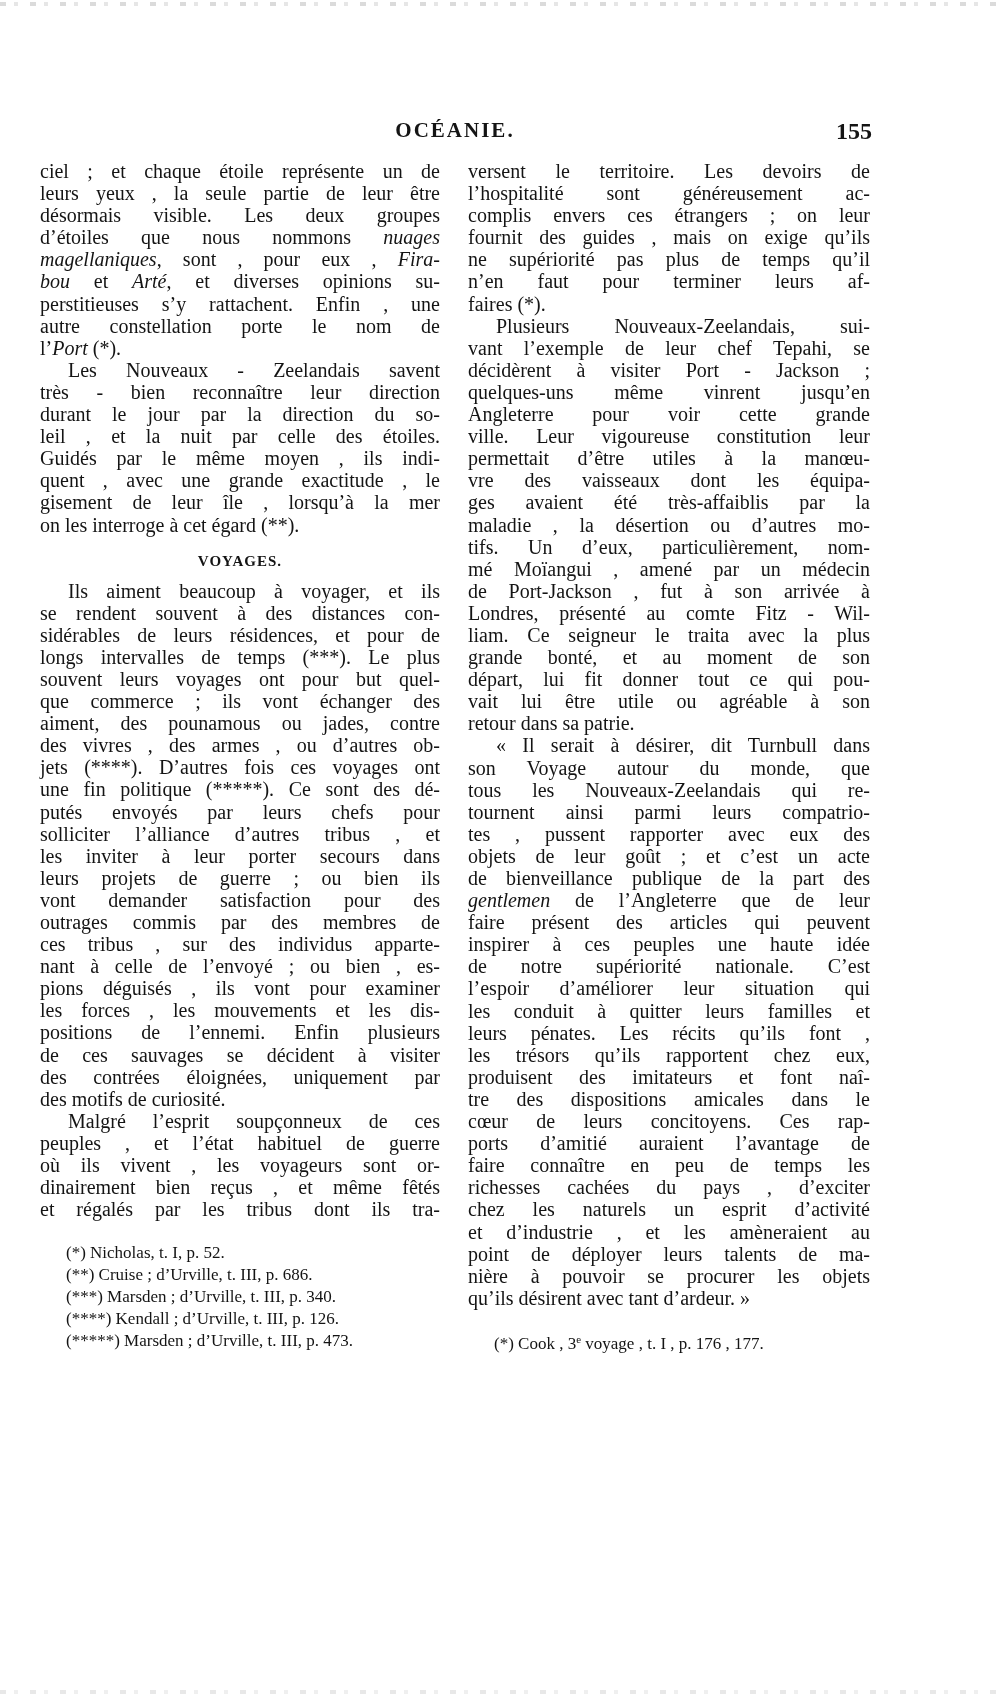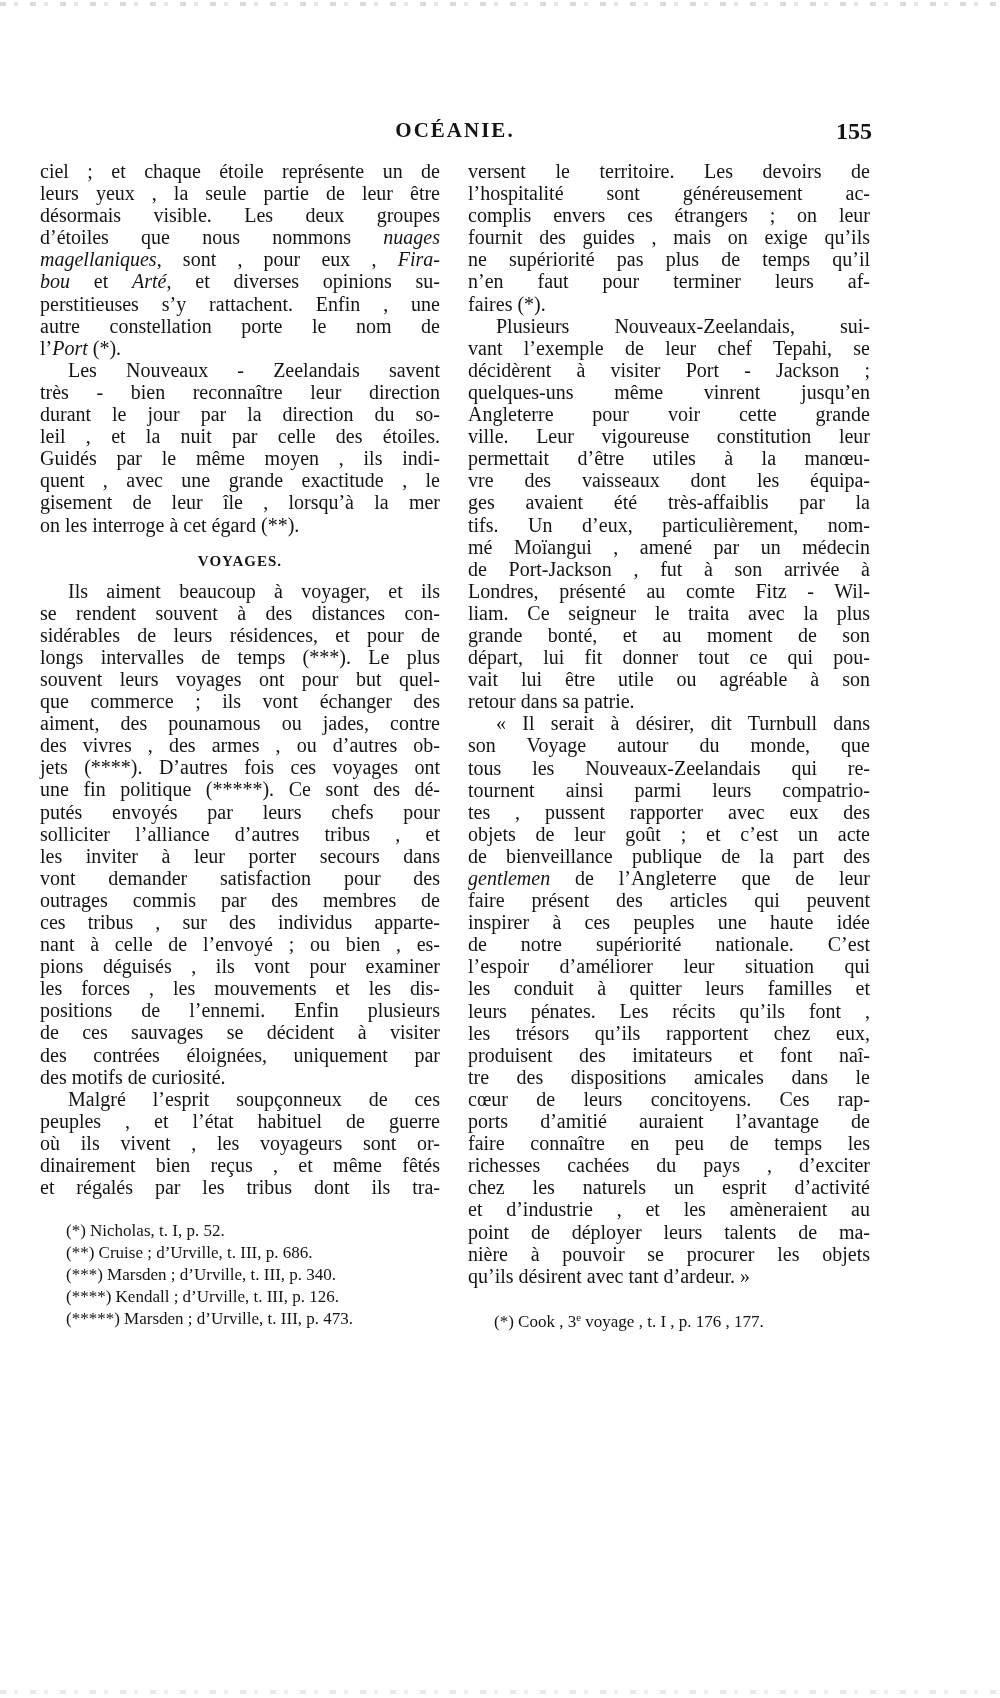--- a/index.html
+++ b/index.html
@@ -134,20 +134,21 @@
     <span class="line">longs intervalles de temps (***). Le plus</span>
     <span class="line">souvent leurs voyages ont pour but quel-</span>
     <span class="line">que commerce ; ils vont échanger des</span>
     <span class="line">aiment, des pounamous ou jades, contre</span>
     <span class="line">des vivres , des armes , ou d’autres ob-</span>
     <span class="line">jets (****). D’autres fois ces voyages ont</span>
     <span class="line">une fin politique (*****). Ce sont des dé-</span>
     <span class="line">putés envoyés par leurs chefs pour</span>
     <span class="line">solliciter l’alliance d’autres tribus , et</span>
     <span class="line">les inviter à leur porter secours dans</span>
+    <span class="line">leurs projets de guerre ; ou bien ils</span>
     <span class="line">vont demander satisfaction pour des</span>
     <span class="line">outrages commis par des membres de</span>
     <span class="line">ces tribus , sur des individus apparte-</span>
     <span class="line">nant à celle de l’envoyé ; ou bien , es-</span>
     <span class="line">pions déguisés , ils vont pour examiner</span>
     <span class="line">les forces , les mouvements et les dis-</span>
     <span class="line">positions de l’ennemi. Enfin plusieurs</span>
     <span class="line">de ces sauvages se décident à visiter</span>
     <span class="line">des contrées éloignées, uniquement par</span>
     <span class="line last">des motifs de curiosité.</span>
@@ -184,20 +185,21 @@
   <div>
     <span class="line indent">Plusieurs Nouveaux-Zeelandais, sui-</span>
     <span class="line">vant l’exemple de leur chef Tepahi, se</span>
     <span class="line">décidèrent à visiter Port - Jackson ;</span>
     <span class="line">quelques-uns même vinrent jusqu’en</span>
     <span class="line">Angleterre pour voir cette grande</span>
     <span class="line">ville. Leur vigoureuse constitution leur</span>
     <span class="line">permettait d’être utiles à la manœu-</span>
     <span class="line">vre des vaisseaux dont les équipa-</span>
     <span class="line">ges avaient été très-affaiblis par la</span>
+    <span class="line">maladie , la désertion ou d’autres mo-</span>
     <span class="line">tifs. Un d’eux, particulièrement, nom-</span>
     <span class="line">mé Moïangui , amené par un médecin</span>
     <span class="line">de Port-Jackson , fut à son arrivée à</span>
     <span class="line">Londres, présenté au comte Fitz - Wil-</span>
     <span class="line">liam. Ce seigneur le traita avec la plus</span>
     <span class="line">grande bonté, et au moment de son</span>
     <span class="line">départ, lui fit donner tout ce qui pou-</span>
     <span class="line">vait lui être utile ou agréable à son</span>
     <span class="line last">retour dans sa patrie.</span>
   </div>

